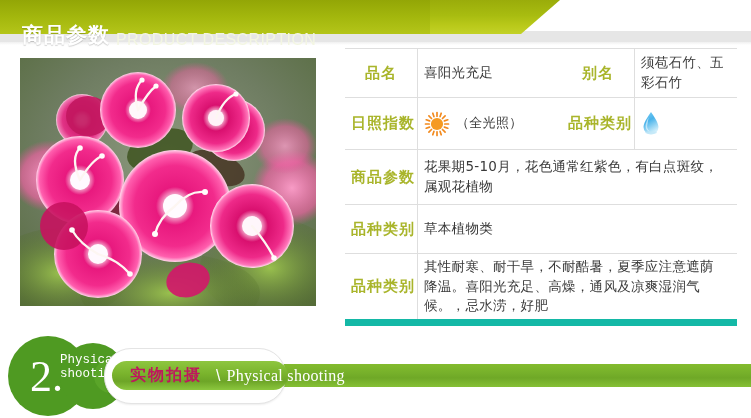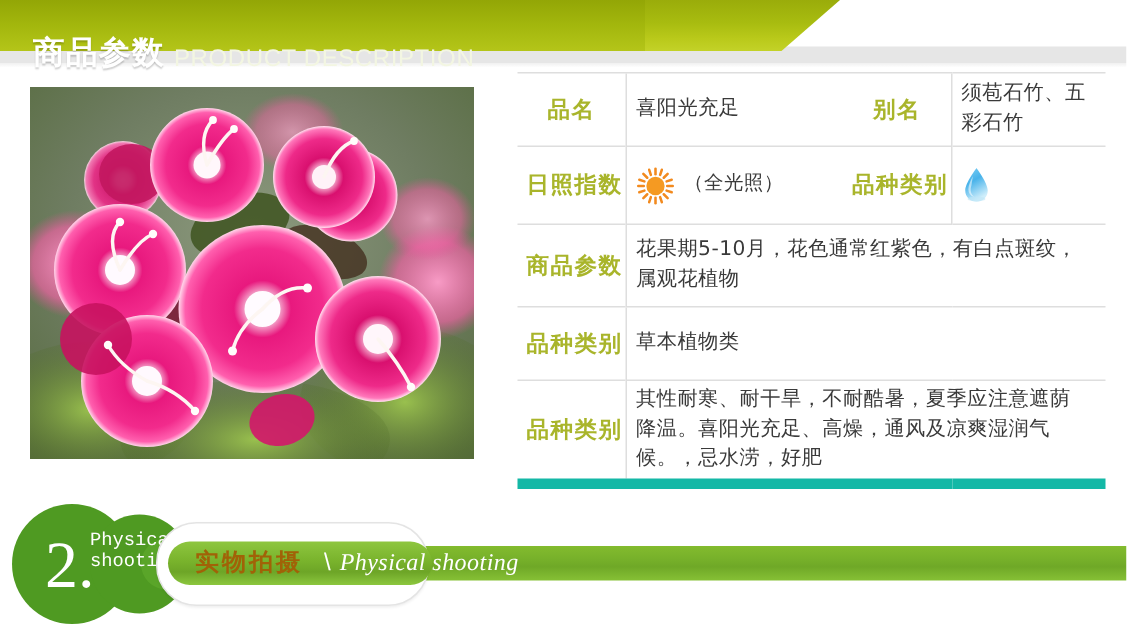--- a/index.html
+++ b/index.html
@@ -135,28 +135,27 @@
   .bar-green-cap{
     position:absolute;left:8px;top:13px;width:176px;height:29px;
     background:linear-gradient(to bottom,#8ec63f 0%,#79b32c 45%,#6da527 70%,#8cc73e 100%);
     border-radius:15px;
   }
   .bar-label{
     position:absolute;left:26px;top:13px;height:29px;
     display:flex;align-items:center;white-space:nowrap;
   }
   .bar-cn{
-    color:#a16207;font-size:16px;font-weight:bold;letter-spacing:2px;
+    color:#be185d;font-size:16px;font-weight:bold;letter-spacing:2px;
     font-family:"DejaVu Sans","Liberation Sans",sans-serif;
   }
   .bar-slash{color:#ffffff;font-size:16px;margin:0 6px 0 14px;}
   .bar-en{
     color:#ffffff;font-size:16px;letter-spacing:.3px;
     font-family:"Liberation Serif","DejaVu Serif",serif;
-    font-style:italic;
   }
 </style>
 </head>
 <body>
 
 <div class="header">
   <div class="header-graybar"></div>
   <div class="header-graybar-shadow"></div>
   <div class="header-green">
     <div class="header-green-inner"></div>

